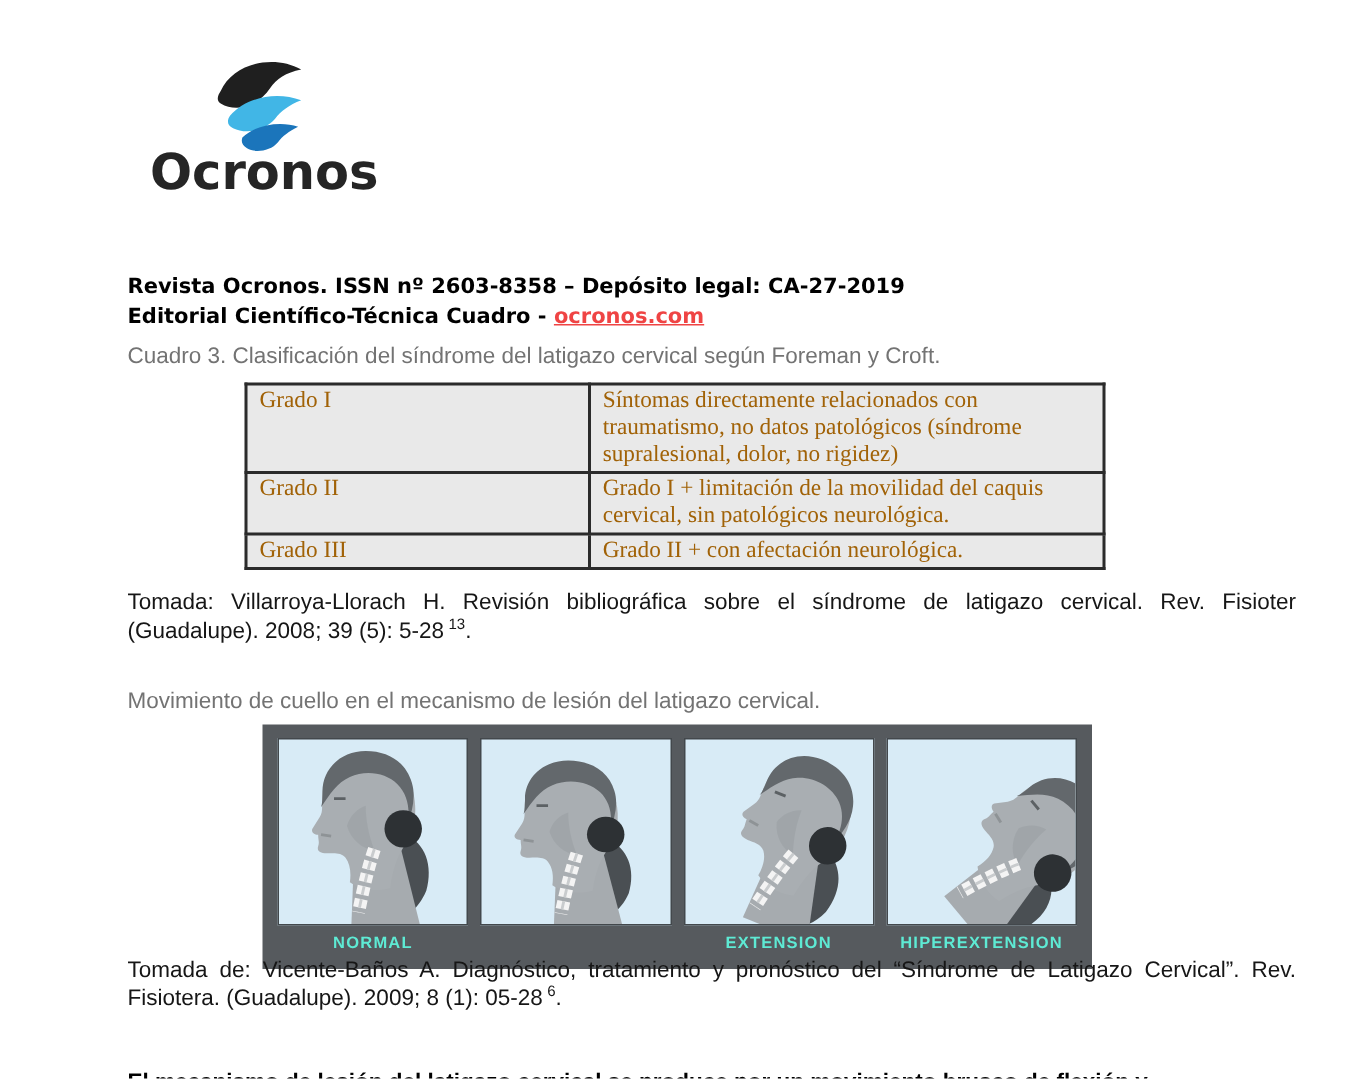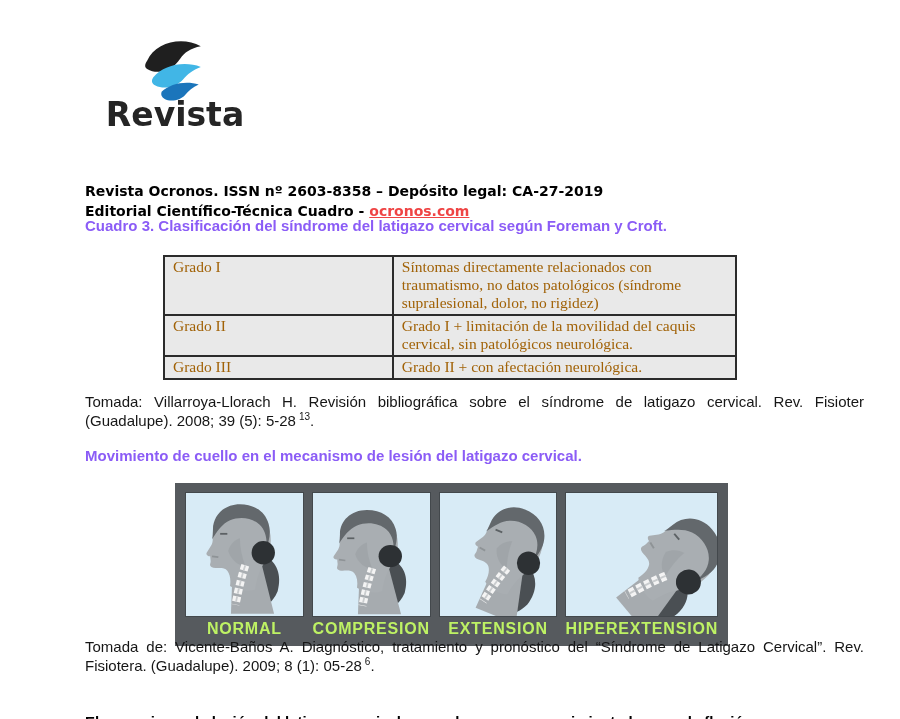--- a/index.html
+++ b/index.html
@@ -16,21 +16,21 @@
     font-family:"DejaVu Sans",sans-serif;font-weight:bold;font-size:33px;
     color:#252525;letter-spacing:0px;line-height:30px;margin-top:-2px;
   }
 
   
   .hdr{left:85px;top:147px;width:700px;
     font-family:"DejaVu Sans",sans-serif;font-weight:bold;font-size:14px;line-height:20px;color:#000;margin-top:34px;}
   .hdr a{color:#ef4444;text-decoration:underline;}
 
   
-  .hd{left:85px;width:790px;font-weight:bold;font-size:15px;color:#8b5cf6;}
+  .hd{left:85px;width:790px;font-weight:normal;font-size:15px;color:#737373;margin-top:12px;}
   .hd1{top:217px;}
   .hd2{top:447px;}
 
   
   .tbl-wrap{left:163px;top:255px;width:574px;}
   table.cuadro{border-collapse:collapse;width:100%;
     font-family:"Liberation Serif",serif;font-size:15.5px;line-height:18px;color:#a16207;}
   table.cuadro td{
     background:#e9e9e9;border:2px solid #2b2b2b;
     padding:1px 8px 2px 8px;vertical-align:top;
@@ -47,21 +47,21 @@
 
   
   .figure{left:175px;top:483px;width:553px;height:163px;background:#565a5e;
     box-sizing:border-box;padding:9px 10px 0 10px;}
   .fig-cols{display:flex;gap:8px;}
   .fig-col{flex:1;display:flex;flex-direction:column;align-items:center;}
   .panel{width:100%;height:125px;background:#d8ebf6;border:1px solid #43484c;
     box-sizing:border-box;overflow:hidden;}
   .panel svg{display:block;width:100%;height:100%;}
   .fig-label{height:24px;display:flex;align-items:center;justify-content:center;
-    color:#bef264;font-size:16px;font-weight:bold;letter-spacing:0.8px;white-space:nowrap;}
+    color:#5eead4;font-size:11px;font-weight:bold;letter-spacing:0.8px;white-space:nowrap;}
 
   
   .clipped{left:85px;top:712px;width:779px;font-weight:bold;font-size:15px;
     line-height:19px;text-align:justify;color:#000;}
 </style>
 </head>
 <body>
 
 <svg width="0" height="0" style="position:absolute" aria-hidden="true">
   <defs>
@@ -79,21 +79,21 @@
     </g>
   </defs>
 </svg>
 
 <div class="abs logo">
   <svg class="logo-wave" width="76" height="64" viewBox="0 0 70 62">
     <path d="M8,22 C16,4 42,-2 60,8 C50,10 44,14 40,20 C32,32 18,36 8,30 C5,28 6,25 8,22 Z" fill="#1f1f1f"></path>
     <path d="M14,38 C24,26 44,22 60,28 C52,31 47,35 43,40 C36,48 24,50 16,46 C12,44 12,41 14,38 Z" fill="#41b6e6"></path>
     <path d="M22,52 C30,44 46,41 58,45 C52,48 48,51 45,55 C40,61 30,62 25,59 C22,57 21,55 22,52 Z" fill="#1b75bb"></path>
   </svg>
-  <div class="logo-word">Revista</div>
+  <div class="logo-word">Ocronos</div>
 </div>
 
 <div class="abs hdr">
   <div>Revista Ocronos. ISSN nº 2603-8358 – Depósito legal: CA-27-2019</div>
   <div><span>Editorial Científico-Técnica Cuadro - </span><a href="#">ocronos.com</a></div>
 </div>
 
 <div class="abs hd hd1">Cuadro 3. Clasificación del síndrome del latigazo cervical según Foreman y Croft.</div>
 
 <div class="abs tbl-wrap">
@@ -130,21 +130,20 @@
           </svg>
       </div>
       <div class="fig-label">NORMAL</div>
     </div>
     <div class="fig-col">
       <div class="panel">
         <svg viewBox="0 0 130 128">
             <use href="#head-art" transform="translate(0,7) scale(1,0.95)"></use>
           </svg>
       </div>
-      <div class="fig-label">COMPRESION</div>
     </div>
     <div class="fig-col">
       <div class="panel">
         <svg viewBox="0 0 130 128">
             <use href="#head-art" transform="rotate(22 62 100)"></use>
           </svg>
       </div>
       <div class="fig-label">EXTENSION</div>
     </div>
     <div class="fig-col">

